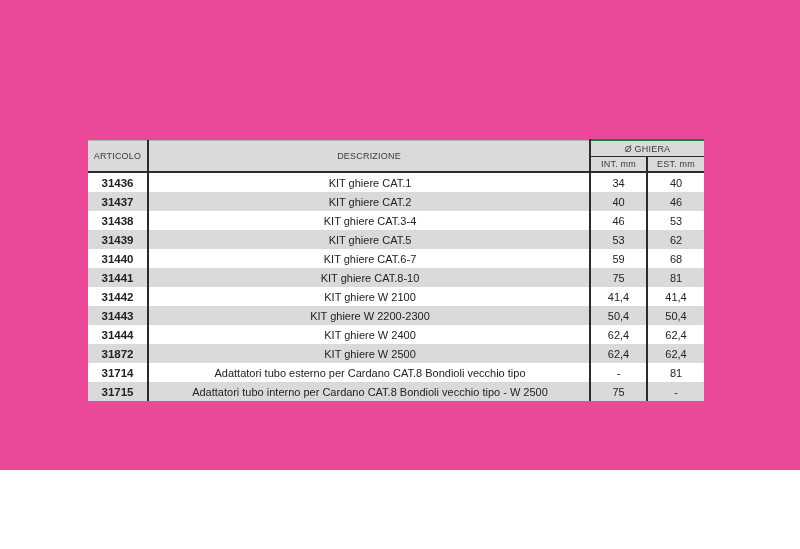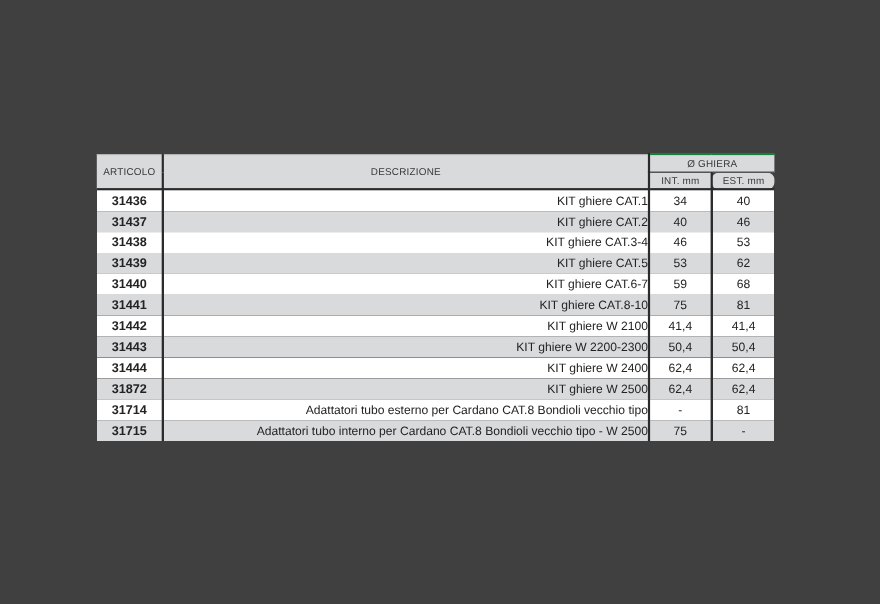--- a/index.html
+++ b/index.html
@@ -7,22 +7,22 @@
     padding: 0;
     width: 800px;
     height: 549px;
     background: #ffffff;
     font-family: "Liberation Sans", sans-serif;
     overflow: hidden;
   }
   .page {
     position: relative;
     width: 800px;
-    height: 549px;
-    background: #404040;
+    height: 470px;
+    background: #ec4899;
   }
   .catalog-table {
     position: absolute;
     left: 88px;
     top: 139px;
     width: 616px;
     border-collapse: collapse;
     table-layout: fixed;
   }
   .catalog-table col.c-articolo { width: 60px; }
@@ -55,21 +55,20 @@
     border-bottom: 1px solid #2b2b2b;
   }
   .th-int {
     height: 14px;
     border-right: 2px solid #2b2b2b;
     border-bottom: 2px solid #2b2b2b;
   }
   .th-est {
     height: 14px;
     border-bottom: 2px solid #2b2b2b;
-    border-radius: 6px;
   }
 
   .catalog-table td {
     height: 19px;
     padding: 0;
     font-size: 11px;
     color: #232323;
     vertical-align: middle;
     white-space: nowrap;
     overflow: hidden;
@@ -77,21 +76,21 @@
   .catalog-table tbody tr:nth-child(even) { background: #d9dadb; }
   .catalog-table tbody tr:nth-child(odd)  { background: #ffffff; }
 
   td.articolo {
     font-weight: 700;
     font-size: 11.5px;
     text-align: center;
     border-right: 2px solid #2b2b2b;
   }
   td.desc {
-    text-align: right;
+    text-align: center;
     padding-left: 2px;
     border-right: 2px solid #2b2b2b;
   }
   td.int {
     text-align: center;
     border-right: 2px solid #2b2b2b;
     margin-left: 44px;
   }
   td.est {
     text-align: center;

